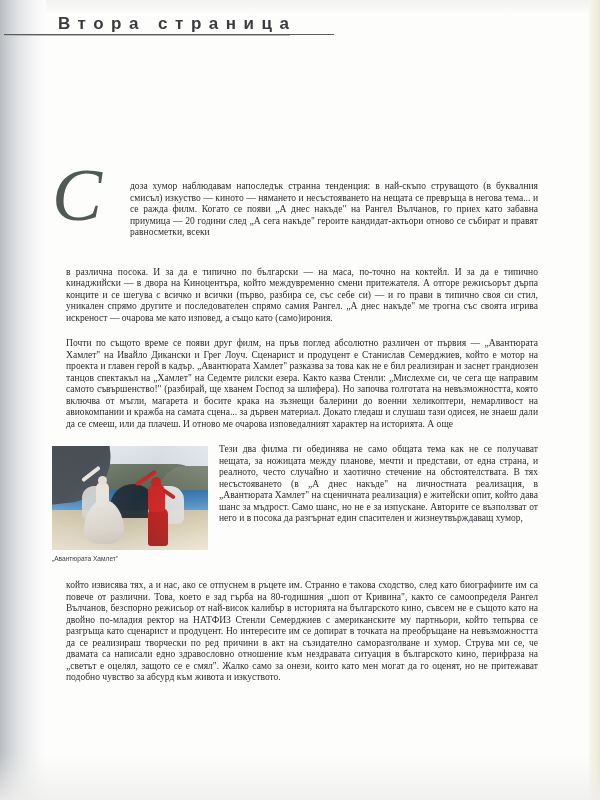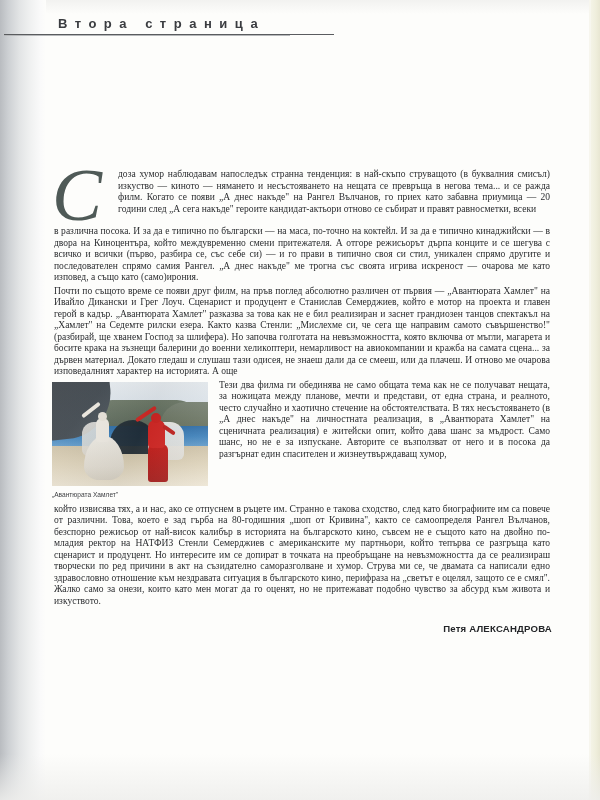--- a/index.html
+++ b/index.html
@@ -59,21 +59,21 @@
   .masthead {
     position: absolute;
     left: 0; top: 14px;
     width: 600px; height: 34px;
     z-index: 3;
   }
   .masthead-title {
     position: absolute;
     left: 58px; top: 0;
     font-family: "Liberation Sans", "DejaVu Sans", sans-serif;
-    font-size: 13px;
+    font-size: 17px;
     font-weight: 700;
     letter-spacing: 7.5px;
     color: #3a3c40;
     white-space: nowrap;
     line-height: 19px;
   }
   .masthead-rule {
     position: absolute;
     left: 4px; top: 20px;
     width: 330px; height: 1px;
@@ -92,21 +92,21 @@
     left: 52px; top: 166px;
     width: 500px;
     z-index: 3;
     color: #2b2d30;
     font-size: 9.55px;
     line-height: 11.52px;
     text-align: justify;
     font-family: "Liberation Serif", "DejaVu Serif", serif;
   }
   .article p {
-    margin: 2px;
+    margin: 14px;
   }
   .dropcap {
     float: left;
     width: 62px;
     height: 56px;
     margin: 1px 2px 0 0;
     font-family: "Liberation Serif", "DejaVu Serif", serif;
     font-size: 75px;
     font-style: italic;
     line-height: 56px;
@@ -327,16 +327,15 @@
         <div class="d-red-arm2"></div>
         <div class="grain"></div>
       </div>
       <div class="caption">„Авантюрата Хамлет"</div>
     </div>
 
     <p class="wrap-right">Тези два филма ги обединява не само общата тема как не се получават нещата, за ножицата между планове, мечти и представи, от една страна, и реалното, често случайно и хаотично стечение на обстоятелствата. В тях несъстояването (в „А днес накъде" на личностната реализация, в „Авантюрата Хамлет" на сценичната реализация) е житейски опит, който дава шанс за мъдрост. Само шанс, но не е за изпускане. Авторите се възползват от него и в посока да разгърнат един спасителен и жизнеутвърждаващ хумор,</p>
     <div class="clear"></div>
     <p>който извисява тях, а и нас, ако се отпуснем в ръцете им. Странно е такова сходство, след като биографиите им са повече от различни. Това, което е зад гърба на 80-годишния „шоп от Кривина", както се самоопределя Рангел Вълчанов, безспорно режисьор от най-висок калибър в историята на българското кино, съвсем не е същото като на двойно по-младия ректор на НАТФИЗ Стенли Семерджиев с американските му партньори, който тепърва се разгръща като сценарист и продуцент. Но интересите им се допират в точката на преобръщане на невъзможността да се реализираш творчески по ред причини в акт на съзидателно саморазголване и хумор. Струва ми се, че двамата са написали едно здравословно отношение към нездравата ситуация в българското кино, перифраза на „светът е оцелял, защото се е смял". Жалко само за онези, които като мен могат да го оценят, но не притежават подобно чувство за абсурд към живота и изкуството.</p>
 
-    <div class="byline">Петя АЛЕКСАНДРОВА</div>
   </div>
 
 </div>
 
 </body></html>

